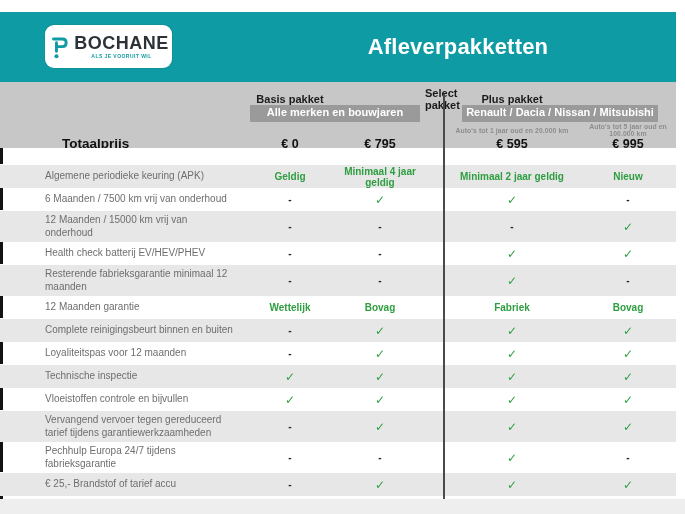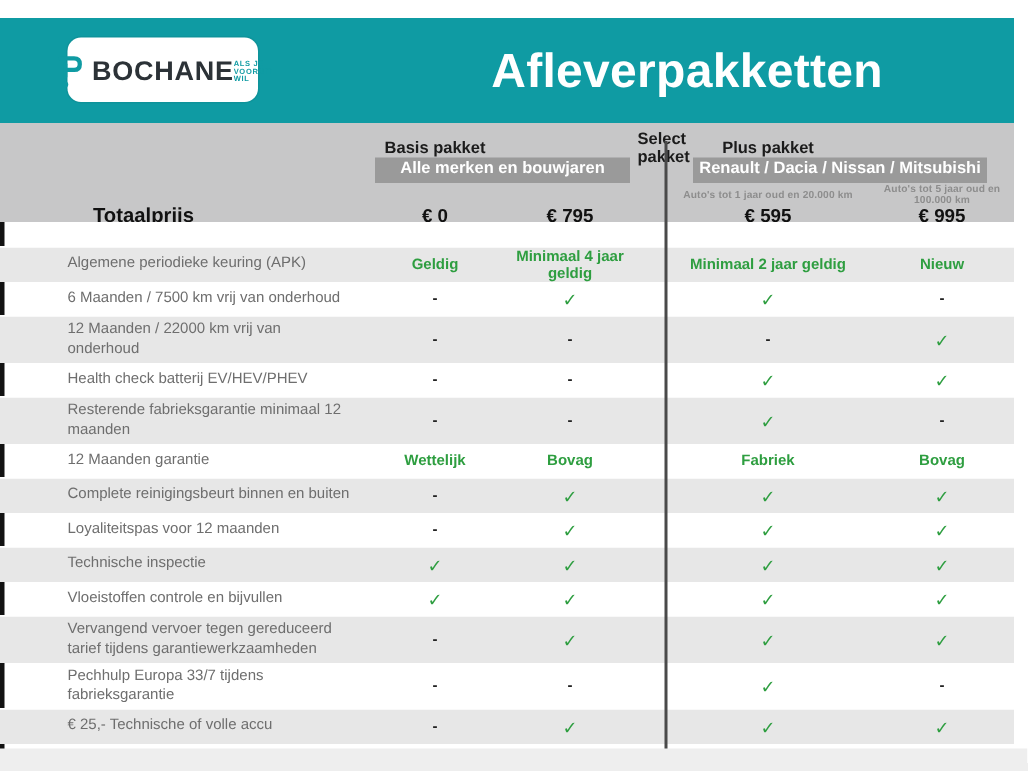--- a/index.html
+++ b/index.html
@@ -12,26 +12,26 @@
   .content{width:676px;position:relative;}
 
   
   .teal-band{height:70px;background:#0f9ba3;position:relative;}
   .logo-box{
     position:absolute;left:45px;top:13px;width:127px;height:43px;
     background:#ffffff;border-radius:9px;display:flex;align-items:center;
     justify-content:center;gap:4px;box-shadow:0 0 0 1px rgba(0,0,0,.05);
   }
   .logo-icon{display:flex;align-items:center;}
-  .logo-text-wrap{display:flex;align-items:flex-end;line-height:1;}
+  .logo-text-wrap{display:flex;flex-direction:column;align-items:center;line-height:1;}
   .logo-name{font-size:18px;font-weight:700;color:#2c3237;letter-spacing:.5px;}
   .logo-tagline{font-size:5px;font-weight:700;color:#0f9ba3;letter-spacing:.45px;margin-top:2px;}
   .page-title{
     position:absolute;left:240px;right:0;top:0;height:70px;line-height:70px;
-    margin:0;text-align:center;color:#ffffff;font-size:32px;font-weight:700;letter-spacing:.2px;
+    margin:0;text-align:center;color:#ffffff;font-size:22px;font-weight:700;letter-spacing:.2px;
   }
 
   
   .grid{display:grid;grid-template-columns:245px 90px 90px 19px 136px 96px;align-items:center;}
 
   
   .head-band{height:66px;background:#c7c7c8;padding-top:5px;box-sizing:border-box;}
   .cols-row{height:17px;}
   .col-head{font-size:11px;font-weight:700;color:#1b1b1b;text-align:center;}
   .badges-row{height:19px;}
@@ -145,21 +145,21 @@
       </div>
       <div class="grid trow trow--white mark-left">
         <div class="tcell--label">6 Maanden / 7500 km vrij van onderhoud</div>
         <div class="tcell--val val-dash">-</div>
         <div class="tcell--val val-check">✓</div>
         <div></div>
         <div class="tcell--val val-check">✓</div>
         <div class="tcell--val val-dash">-</div>
       </div>
       <div class="grid trow trow--gray">
-        <div class="tcell--label">12 Maanden / 22000 km vrij van onderhoud</div>
+        <div class="tcell--label">12 Maanden / 15000 km vrij van onderhoud</div>
         <div class="tcell--val val-dash">-</div>
         <div class="tcell--val val-dash">-</div>
         <div></div>
         <div class="tcell--val val-dash">-</div>
         <div class="tcell--val val-check">✓</div>
       </div>
       <div class="grid trow trow--white mark-left">
         <div class="tcell--label">Health check batterij EV/HEV/PHEV</div>
         <div class="tcell--val val-dash">-</div>
         <div class="tcell--val val-dash">-</div>
@@ -217,29 +217,29 @@
       </div>
       <div class="grid trow trow--gray">
         <div class="tcell--label">Vervangend vervoer tegen gereduceerd tarief tijdens garantiewerkzaamheden</div>
         <div class="tcell--val val-dash">-</div>
         <div class="tcell--val val-check">✓</div>
         <div></div>
         <div class="tcell--val val-check">✓</div>
         <div class="tcell--val val-check">✓</div>
       </div>
       <div class="grid trow trow--white mark-left">
-        <div class="tcell--label">Pechhulp Europa 33/7 tijdens fabrieksgarantie</div>
-        <div class="tcell--val val-dash">-</div>
-        <div class="tcell--val val-dash">-</div>
-        <div></div>
-        <div class="tcell--val val-check">✓</div>
-        <div class="tcell--val val-dash">-</div>
-      </div>
-      <div class="grid trow trow--gray">
-        <div class="tcell--label">€ 25,- Technische of volle accu</div>
+        <div class="tcell--label">Pechhulp Europa 24/7 tijdens fabrieksgarantie</div>
+        <div class="tcell--val val-dash">-</div>
+        <div class="tcell--val val-dash">-</div>
+        <div></div>
+        <div class="tcell--val val-check">✓</div>
+        <div class="tcell--val val-dash">-</div>
+      </div>
+      <div class="grid trow trow--gray">
+        <div class="tcell--label">€ 25,- Brandstof of tarief accu</div>
         <div class="tcell--val val-dash">-</div>
         <div class="tcell--val val-check">✓</div>
         <div></div>
         <div class="tcell--val val-check">✓</div>
         <div class="tcell--val val-check">✓</div>
       </div>
     </div>
 
   <div class="empty-row mark-left"></div>
 

